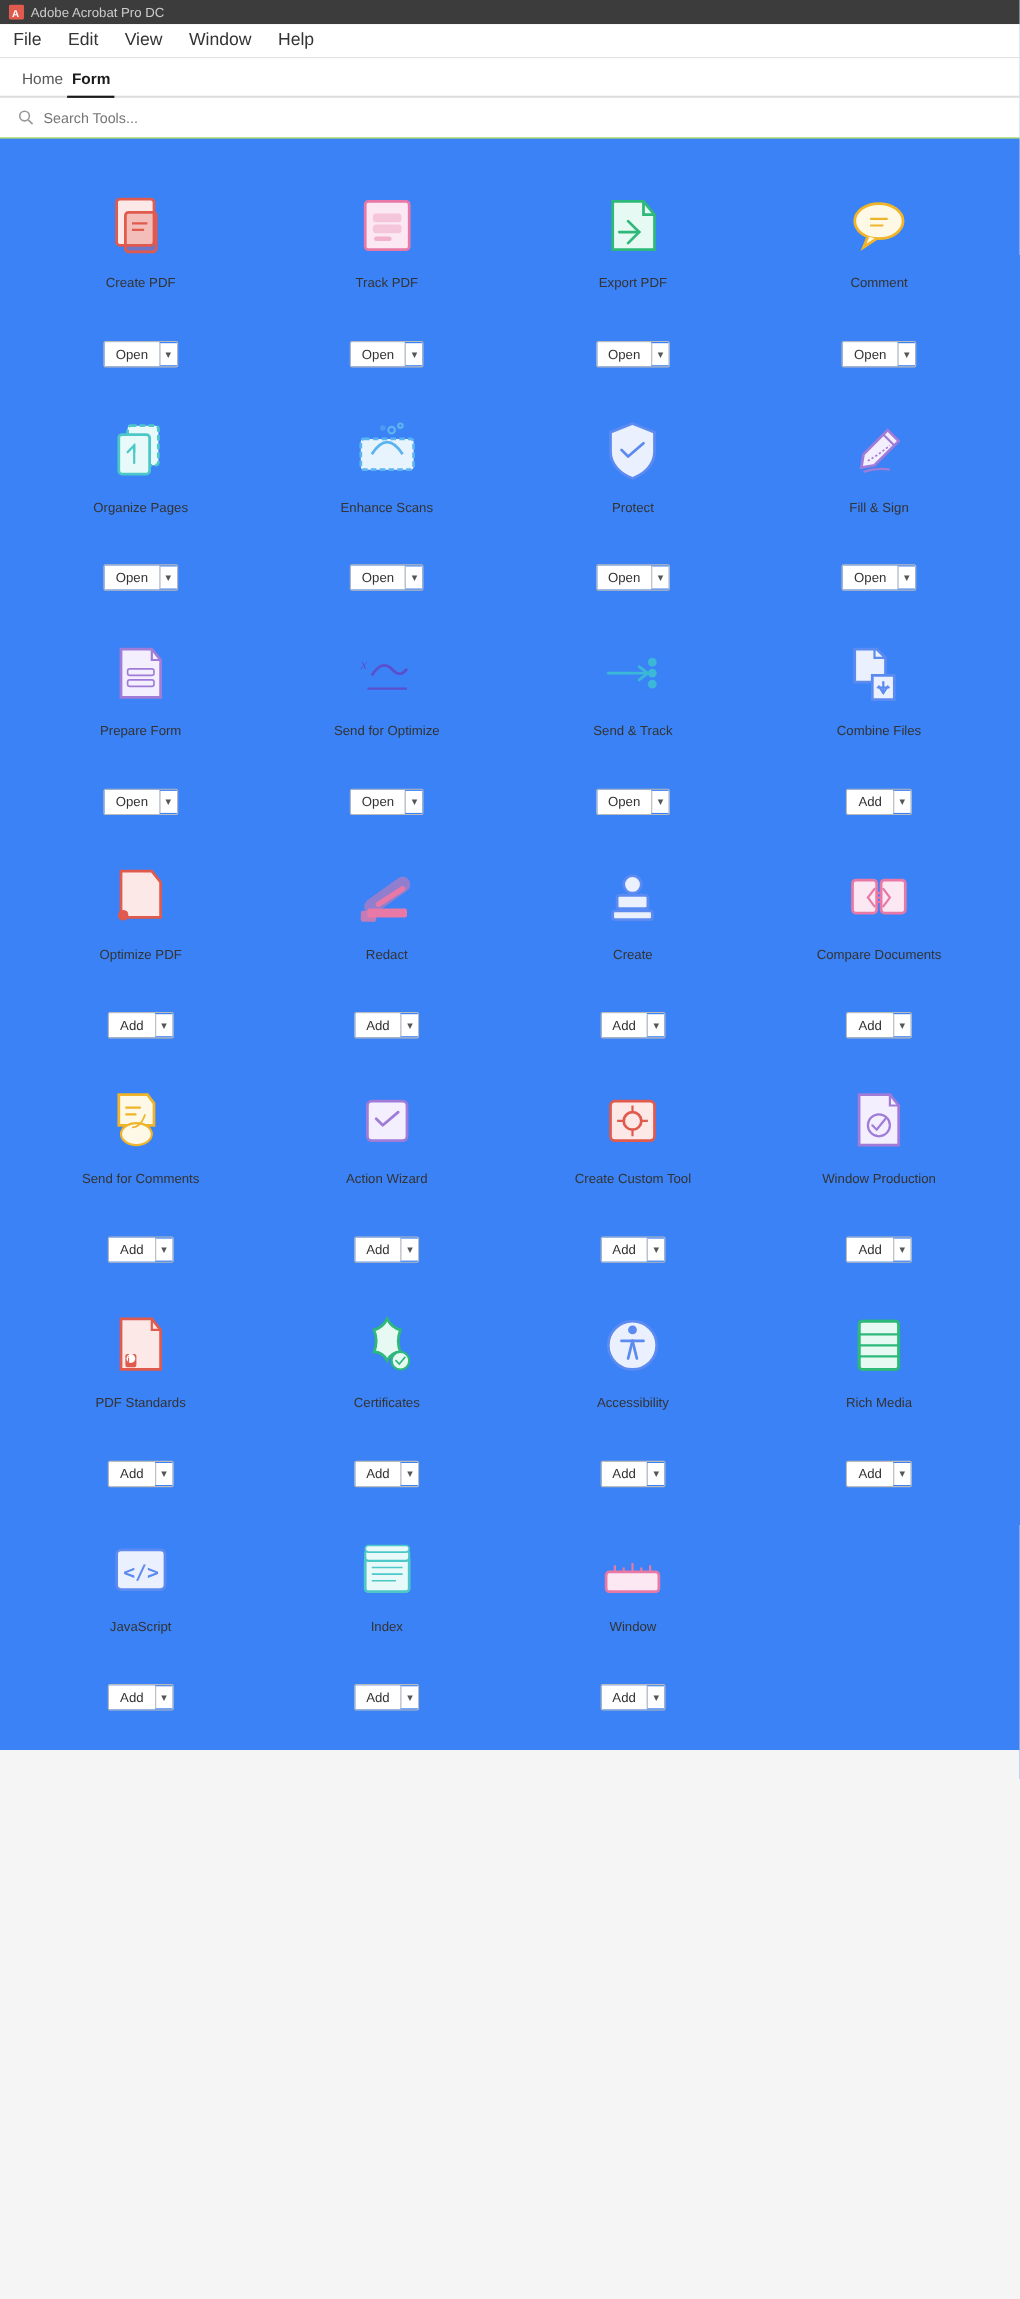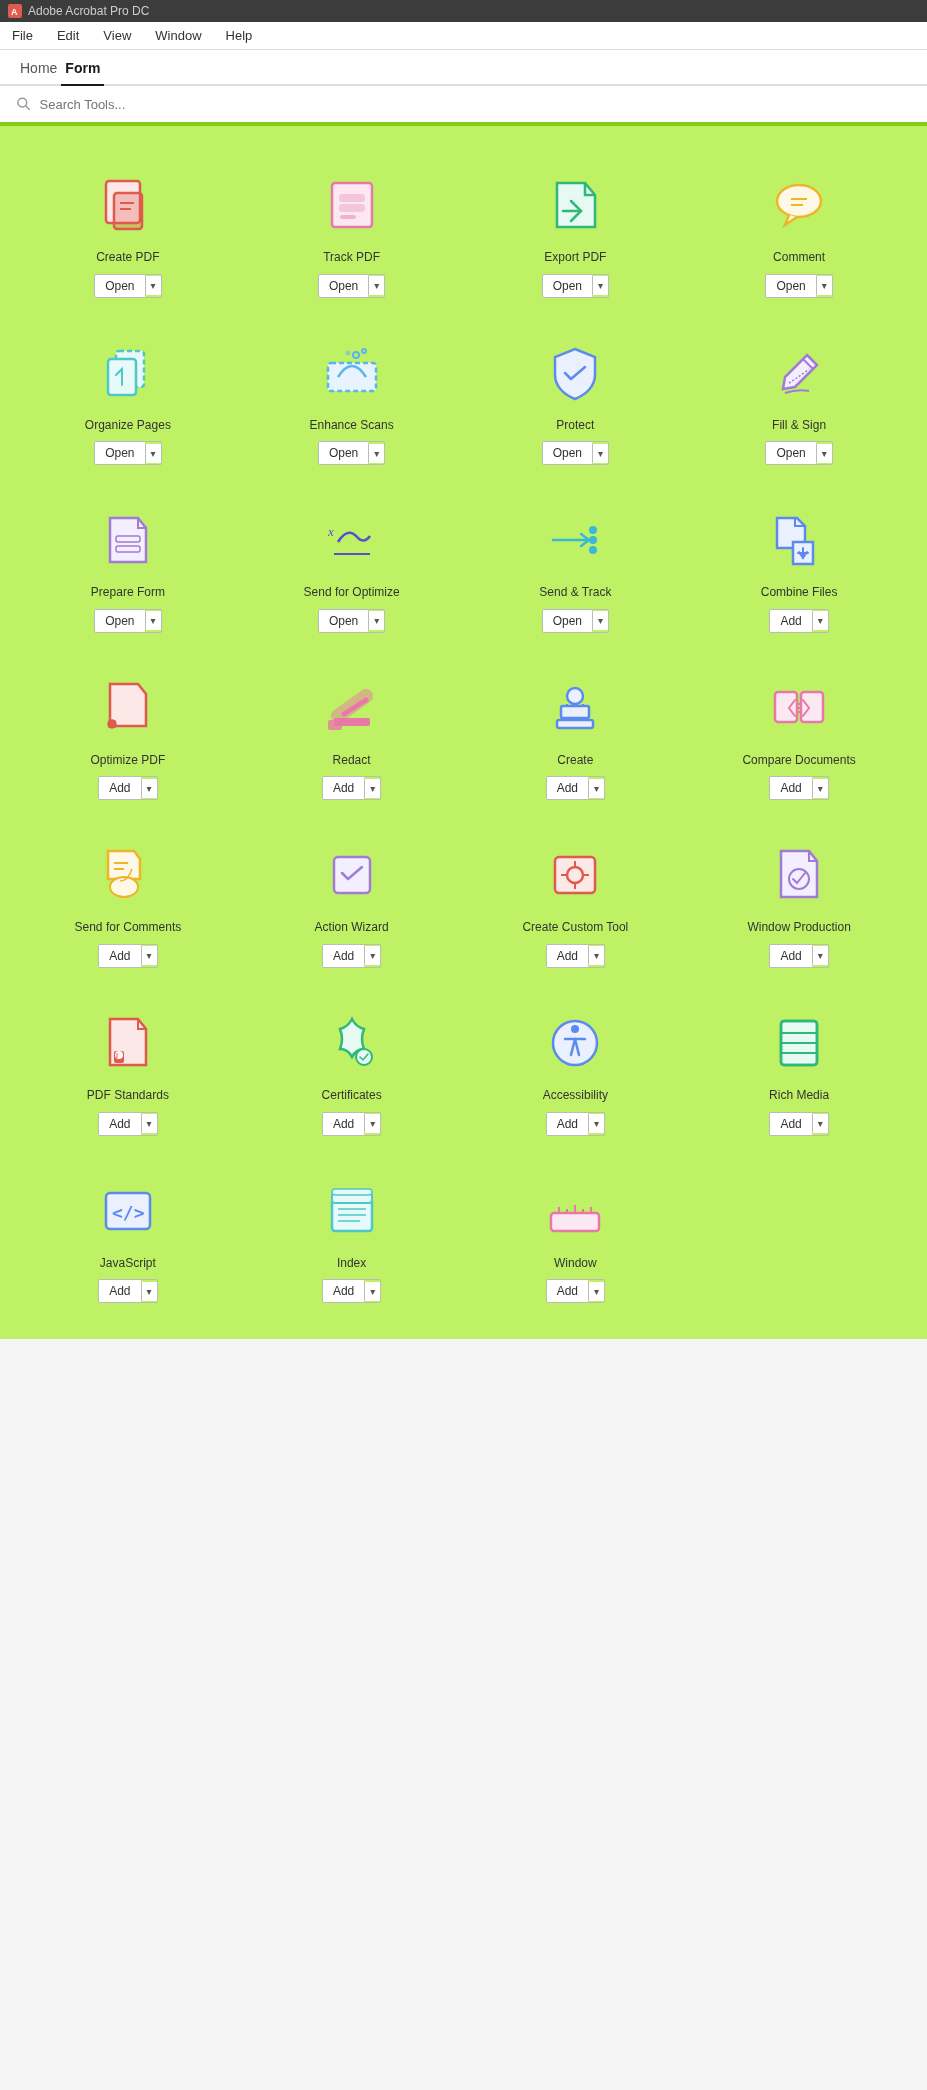--- a/index.html
+++ b/index.html
@@ -18,21 +18,21 @@
 
     
     .menubar {
       background: #fff;
       border-bottom: 1px solid #ddd;
       padding: 4px 8px;
       display: flex;
       gap: 16px;
     }
     .menubar-item {
-      font-size: 13px;
+      font-size: 16px;
       color: #333;
       cursor: pointer;
       padding: 2px 4px;
     }
 
     
     .tabbar {
       background: #fff;
       border-bottom: 2px solid #ddd;
       padding: 0 16px;
@@ -49,37 +49,37 @@
     .tab.active {
       color: #1a1a1a;
       border-bottom: 2px solid #1a1a1a;
       font-weight: 600;
     }
 
     
     .searchbar {
       background: #fff;
       padding: 10px 16px;
-      border-bottom: 4px solid #84cc16;
+      border-bottom: 1px solid #84cc16;
       display: flex;
       align-items: center;
       gap: 8px;
     }
     .search-input {
       border: none;
       outline: none;
       font-size: 13px;
       color: #666;
       width: 100%;
       background: transparent;
     }
 
     
     .tools-container {
-      background: #bef264;
+      background: #3b82f6;
       padding: 20px 16px;
     }
     .tools-grid {
       display: grid;
       grid-template-columns: repeat(4, 1fr);
       gap: 0;
     }
     .tool-item {
       display: flex;
       flex-direction: column;
@@ -104,20 +104,21 @@
       color: #333;
       margin-bottom: 8px;
       line-height: 1.3;
     }
     .tool-button-row {
       display: flex;
       align-items: center;
       border: 1px solid #bbb;
       border-radius: 2px;
       overflow: hidden;
+      margin-top: 36px;
     }
     .tool-btn-main {
       background: #fff;
       border: none;
       padding: 4px 10px;
       font-size: 12px;
       cursor: pointer;
       color: #333;
     }
     .tool-btn-arrow {

